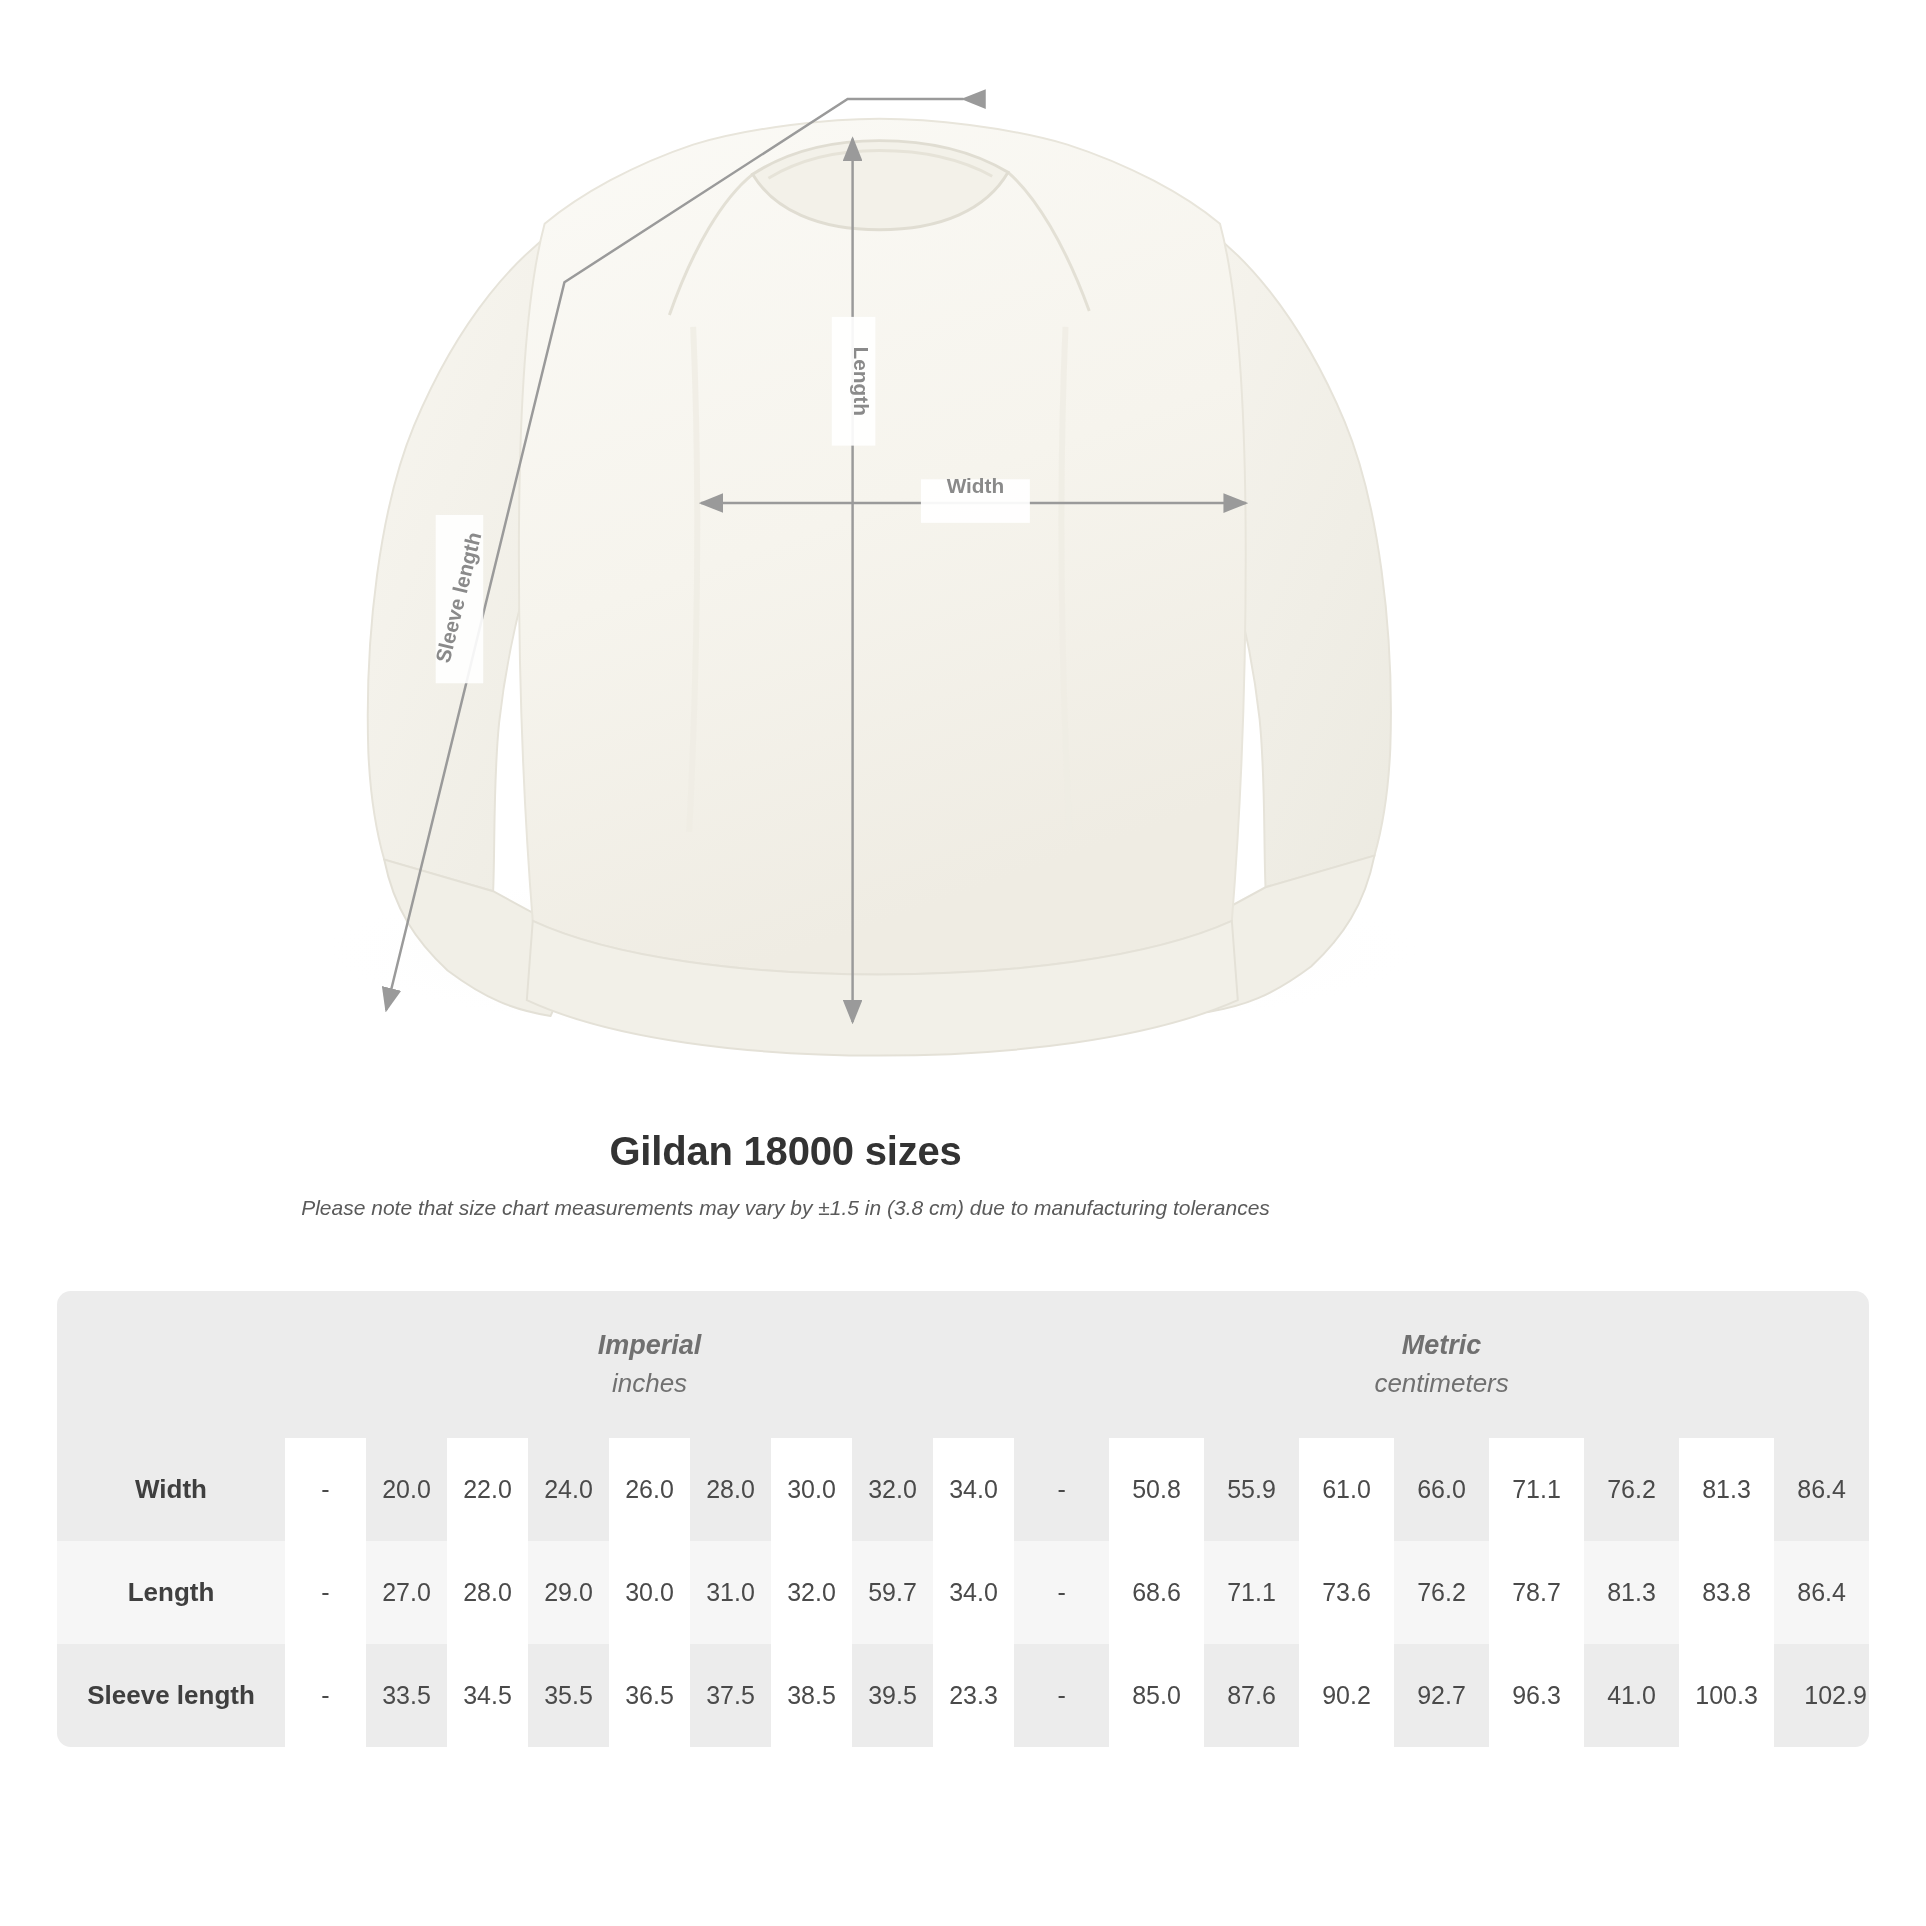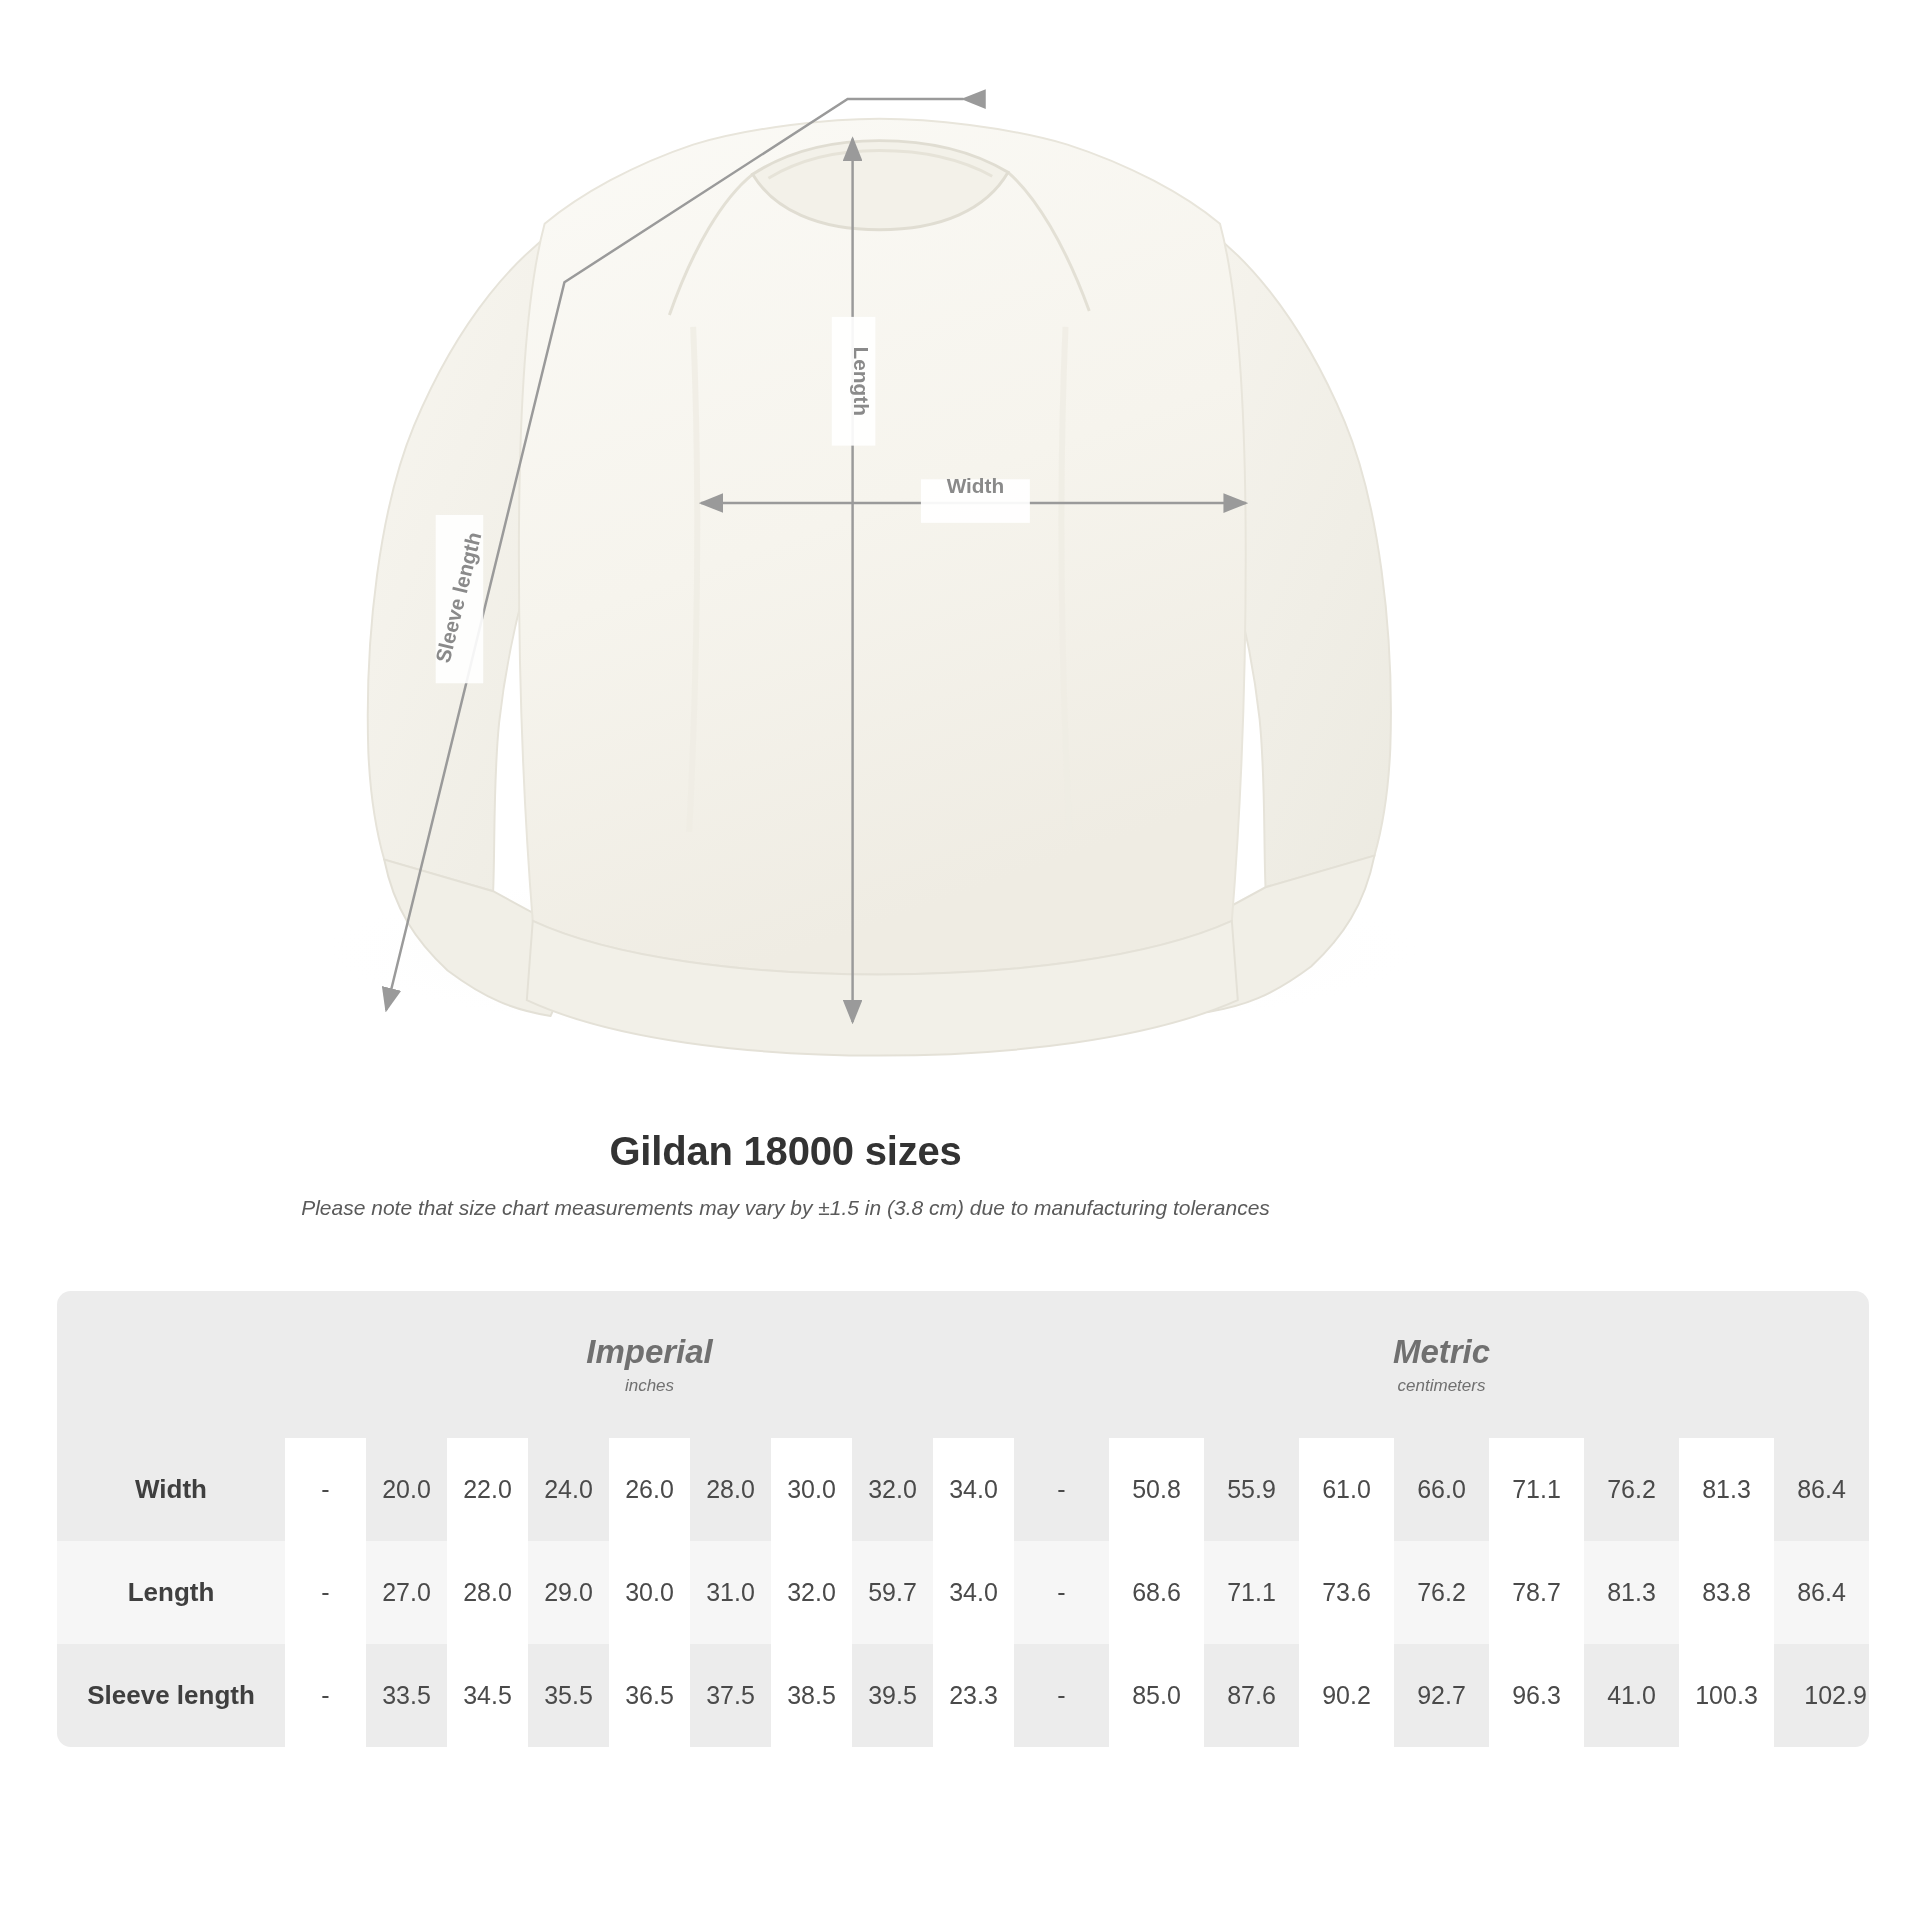--- a/index.html
+++ b/index.html
@@ -80,28 +80,28 @@
     height: 147px;
     background: #ececec;
   }
   .unit-row td.first {
     border-top-left-radius: 14px;
   }
   .unit-row td.last {
     border-top-right-radius: 14px;
   }
   .unit-name {
-    font-size: 33px;
+    font-size: 27px;
     font-style: italic;
     font-weight: bold;
     color: #707070;
     line-height: 1.15;
   }
   .unit-sub {
-    font-size: 17px;
+    font-size: 26px;
     font-style: italic;
     color: #707070;
     margin-top: 6px;
   }
 
   
   .head-row td {
     height: 107px;
     background: #f7f7f7;
     font-size: 25px;

